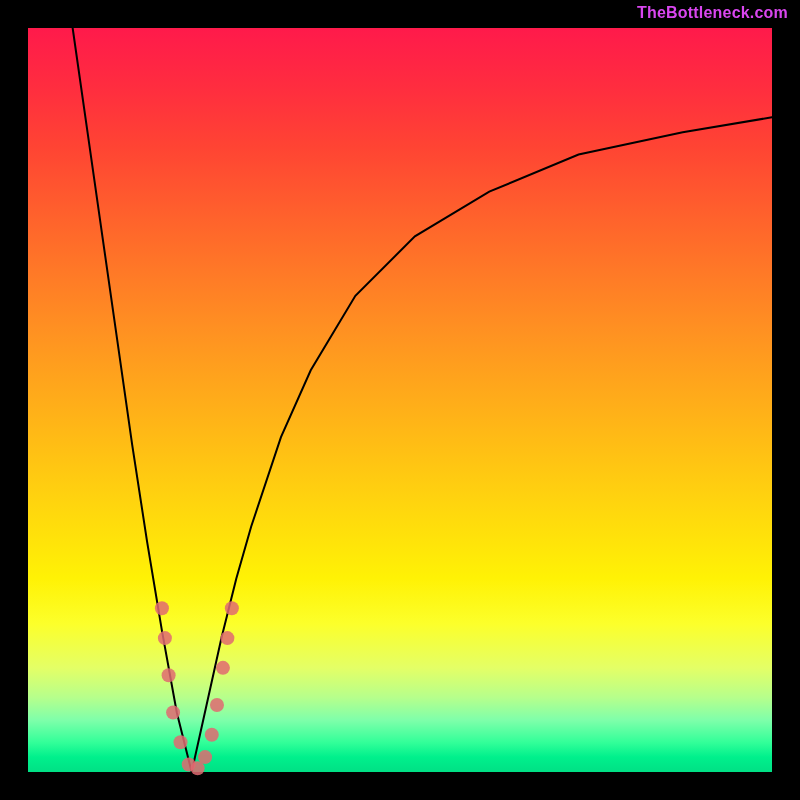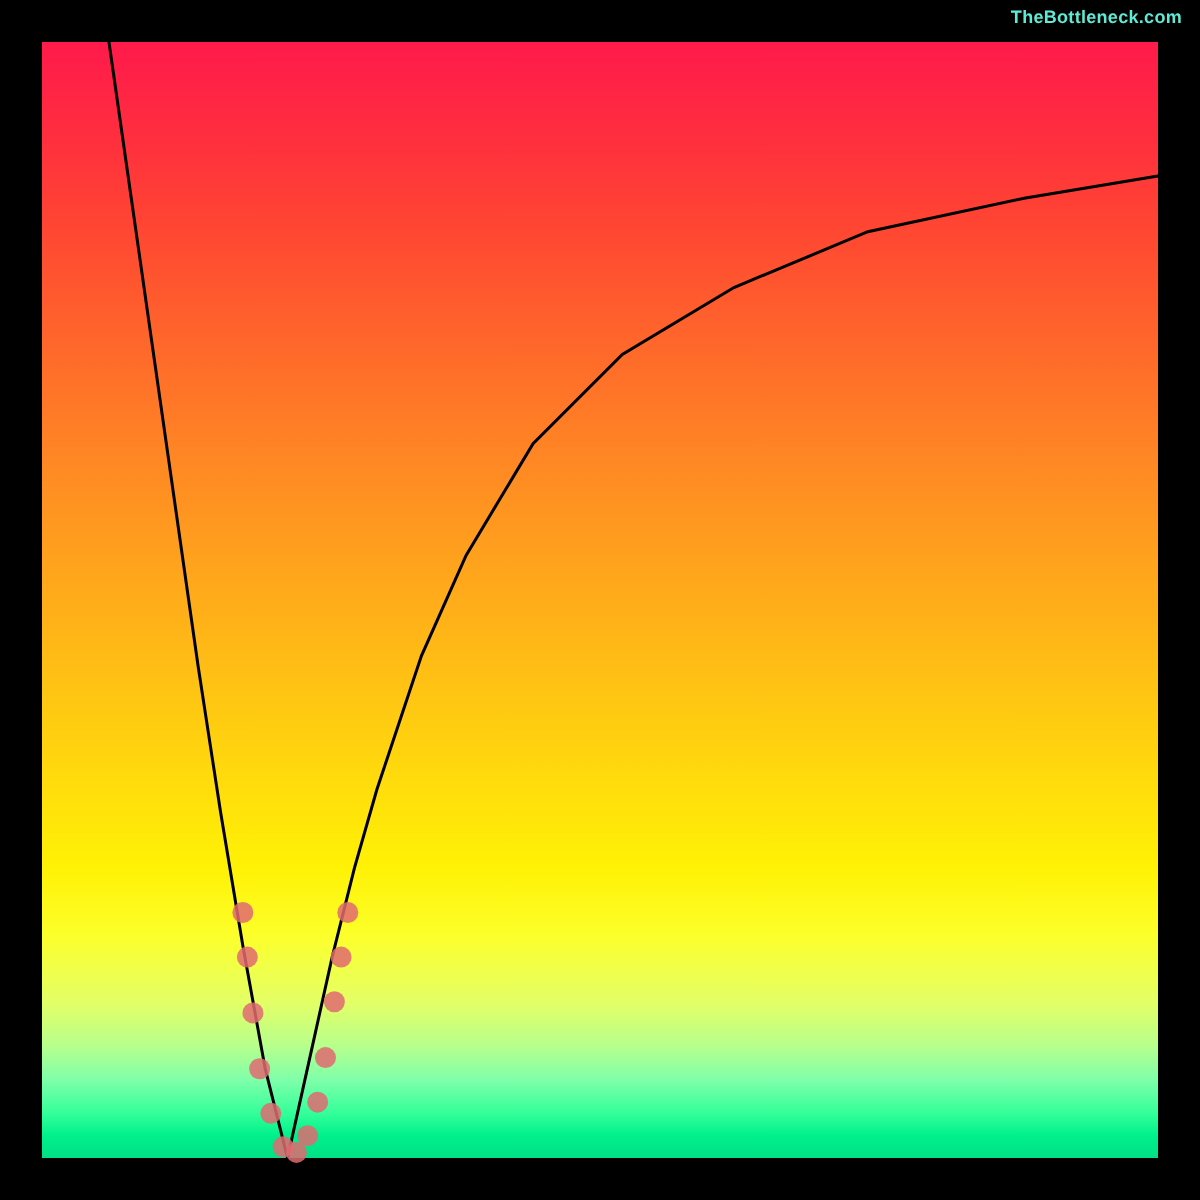--- a/index.html
+++ b/index.html
@@ -45,22 +45,22 @@
     left: 0;
     top: 0;
     width: 744px;
     height: 744px;
     overflow: visible;
   }
   .watermark {
     position: absolute;
     top: 4px;
     right: 12px;
-    color: #5eead4;
-    font-size: 12px;
+    color: #d946ef;
+    font-size: 16px;
     font-weight: 600;
     letter-spacing: 0.2px;
     user-select: none;
   }
 </style>
 </head>
 <body>
 
 <div class="frame">
 

